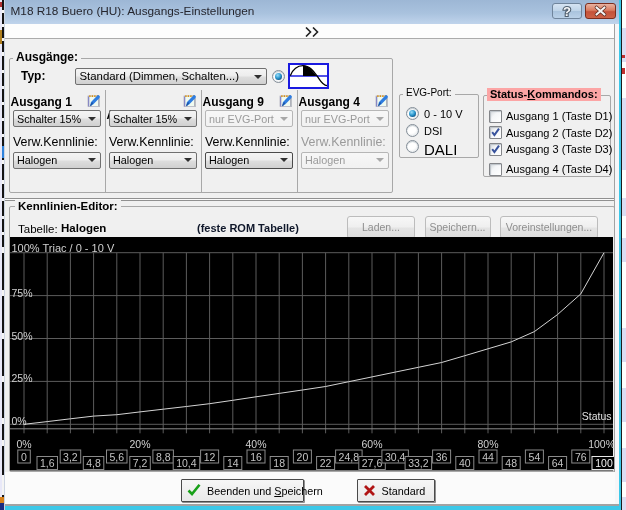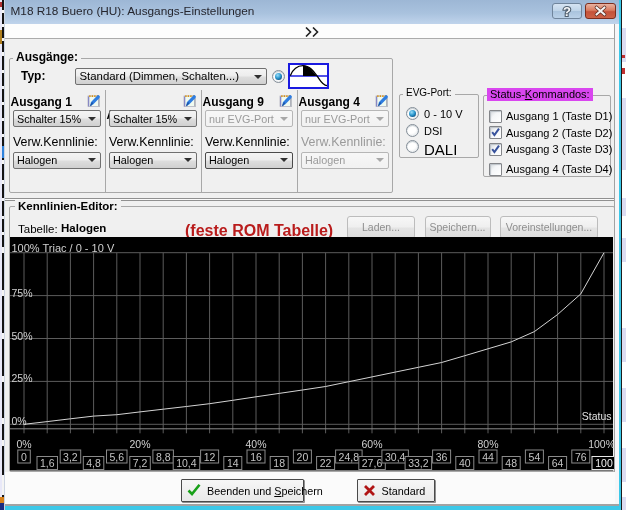--- a/index.html
+++ b/index.html
@@ -124,21 +124,21 @@
 <span style="position:absolute;left:406px;top:107px;width:13px;height:13px;box-sizing:border-box;border:1px solid #848e98;border-radius:50%;background:radial-gradient(circle at 40% 35%, #ffffff 45%, #d4dade 100%);box-shadow:inset 0 1px 1px #c0c8ce">
       <span style="position:absolute;left:2px;top:2px;width:7px;height:7px;border-radius:50%;background:radial-gradient(circle at 38% 32%, #9adcf8 0%, #2d9ad0 45%, #0b5184 80%, #073a60 100%)"></span>
     </span>
     <span style="position:absolute;left:424px;top:107.5px;font-size:11px">0 - 10 V</span>
 <span style="position:absolute;left:406px;top:124px;width:13px;height:13px;box-sizing:border-box;border:1px solid #848e98;border-radius:50%;background:radial-gradient(circle at 40% 35%, #ffffff 45%, #d4dade 100%);box-shadow:inset 0 1px 1px #c0c8ce"></span>
     <span style="position:absolute;left:424px;top:124.5px;font-size:11px">DSI</span>
 <span style="position:absolute;left:406px;top:140px;width:13px;height:13px;box-sizing:border-box;border:1px solid #848e98;border-radius:50%;background:radial-gradient(circle at 40% 35%, #ffffff 45%, #d4dade 100%);box-shadow:inset 0 1px 1px #c0c8ce"></span>
     <span style="position:absolute;left:424px;top:140.5px;font-size:15px">DALI</span>
 
 <div style="position:absolute;left:483px;top:95px;width:128px;height:82px;box-sizing:border-box;border:1px solid #a8a8a8;border-radius:2px"></div>
-    <span style="position:absolute;left:487px;top:88px;font-size:11px;font-weight:normal;background:#d946ef;padding:0 3px;white-space:nowrap">Status-<u>K</u>ommandos:</span>
+    <span style="position:absolute;left:487px;top:88px;font-size:11px;font-weight:bold;background:#fca5a5;padding:0 3px;white-space:nowrap">Status-<u>K</u>ommandos:</span>
 <span style="position:absolute;left:489px;top:109.5px;width:13px;height:13px;box-sizing:border-box;border:1px solid #838589;border-radius:1px;background:linear-gradient(135deg,#d2d8dc 0%,#f4f6f8 40%,#ffffff 100%);box-shadow:inset 1px 1px 1px #bcc2c8"></span>
     <span style="position:absolute;left:506px;top:110px;font-size:11px;white-space:nowrap">Ausgang 1 (Taste D1)</span>
 <span style="position:absolute;left:489px;top:126px;width:13px;height:13px;box-sizing:border-box;border:1px solid #838589;border-radius:1px;background:linear-gradient(135deg,#d2d8dc 0%,#f4f6f8 40%,#ffffff 100%);box-shadow:inset 1px 1px 1px #bcc2c8">
       <svg width="11" height="11" style="position:absolute;left:0px;top:0px">
         <path d="M2.2 5.2 L4.4 8 L9 1.6" fill="none" stroke="#37529c" stroke-width="2"></path>
       </svg>
     </span>
     <span style="position:absolute;left:506px;top:126.5px;font-size:11px;white-space:nowrap">Ausgang 2 (Taste D2)</span>
 <span style="position:absolute;left:489px;top:142.5px;width:13px;height:13px;box-sizing:border-box;border:1px solid #838589;border-radius:1px;background:linear-gradient(135deg,#d2d8dc 0%,#f4f6f8 40%,#ffffff 100%);box-shadow:inset 1px 1px 1px #bcc2c8">
       <svg width="11" height="11" style="position:absolute;left:0px;top:0px">
@@ -150,21 +150,21 @@
     <span style="position:absolute;left:506px;top:163px;font-size:11px;white-space:nowrap">Ausgang 4 (Taste D4)</span>
 
 <div style="position:absolute;left:5px;top:197.5px;width:613.5px;height:1px;background:#909090"></div>
     <div style="position:absolute;left:5px;top:198.5px;width:613.5px;height:1.5px;background:#fafafa"></div>
     <div style="position:absolute;left:5px;top:200px;width:613.5px;height:1px;background:#909090"></div>
 
 <div style="position:absolute;left:9px;top:206px;width:605.5px;height:266px;box-sizing:border-box;border:1px solid #a8a8a8;border-radius:2px"></div>
 <span style="position:absolute;left:15px;top:200px;font-size:11.5px;font-weight:bold;background:#f0f0f0;padding:0 3px">Kennlinien-Editor:</span>
 <span style="position:absolute;left:18px;top:222.5px;font-size:11.5px">Tabelle:</span>
 <span style="position:absolute;left:61px;top:222px;font-size:11.5px;font-weight:bold">Halogen</span>
-<span style="position:absolute;left:185px;top:221.5px;font-size:16px;font-weight:bold;color:#b91c1c">(feste ROM Tabelle)</span>
+<span style="position:absolute;left:197px;top:221.5px;font-size:11px;font-weight:bold;color:#0f172a">(feste ROM Tabelle)</span>
 <div style="position:absolute;left:347px;top:215.5px;width:68px;height:23px;box-sizing:border-box;border:1px solid #bcbcbc;border-radius:3px;background:linear-gradient(#f7f7f7 0%,#efefef 48%,#e4e4e4 52%,#dcdcdc 100%);color:#8e8e8e;font-size:10.5px;text-align:center;padding-top:4px">Laden...</div>
 <div style="position:absolute;left:424.5px;top:215.5px;width:66px;height:23px;box-sizing:border-box;border:1px solid #bcbcbc;border-radius:3px;background:linear-gradient(#f7f7f7 0%,#efefef 48%,#e4e4e4 52%,#dcdcdc 100%);color:#8e8e8e;font-size:10.5px;text-align:center;padding-top:4px">Speichern...</div>
 <div style="position:absolute;left:500px;top:215.5px;width:98px;height:23px;box-sizing:border-box;border:1px solid #bcbcbc;border-radius:3px;background:linear-gradient(#f7f7f7 0%,#efefef 48%,#e4e4e4 52%,#dcdcdc 100%);color:#8e8e8e;font-size:10.5px;text-align:center;padding-top:4px">Voreinstellungen...</div>
 
 <svg style="position:absolute;left:10px;top:237px" width="609" height="233.5" font-family="Liberation Sans, sans-serif">
 <rect x="0" y="0" width="603" height="233.5" fill="#000"></rect>
 <line x1="14.0" y1="15.7" x2="14.0" y2="196.3" stroke="#5c5c5c" stroke-width="1"></line>
       <line x1="37.2" y1="15.7" x2="37.2" y2="196.3" stroke="#5c5c5c" stroke-width="1"></line>
       <line x1="60.4" y1="15.7" x2="60.4" y2="196.3" stroke="#5c5c5c" stroke-width="1"></line>
       <line x1="83.6" y1="15.7" x2="83.6" y2="196.3" stroke="#5c5c5c" stroke-width="1"></line>

